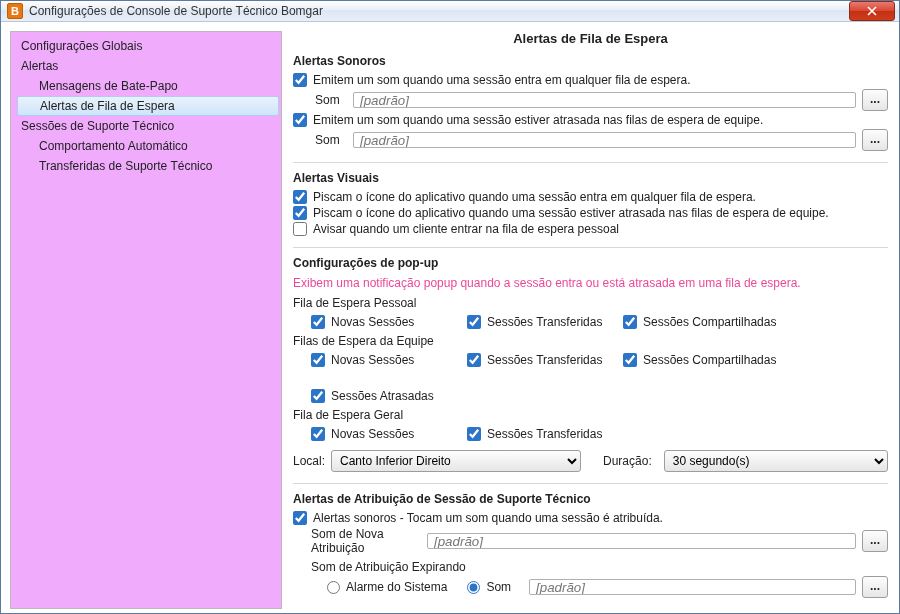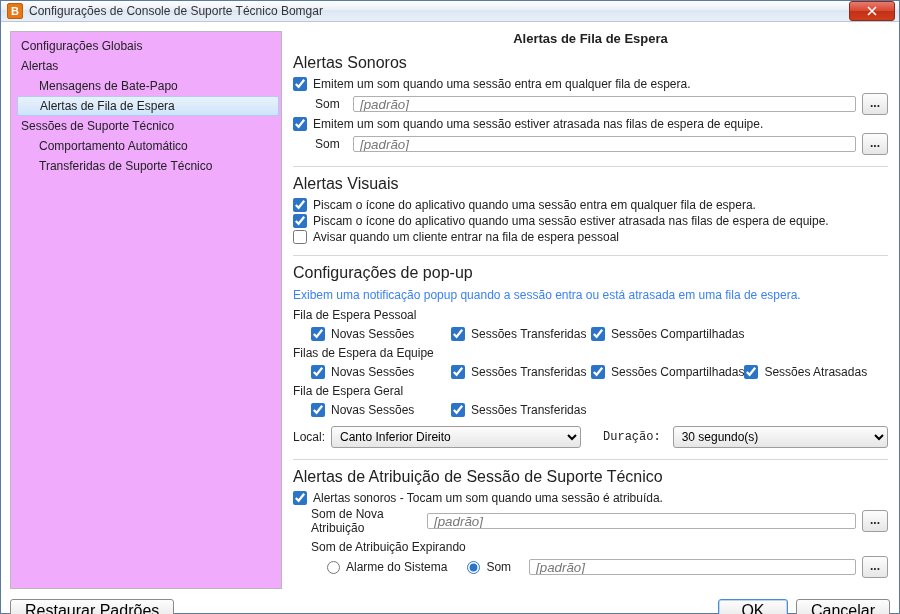--- a/index.html
+++ b/index.html
@@ -13,39 +13,39 @@
   .body { flex:1; padding:9px 9px 9px 9px; display:flex; flex-direction:column; }
   .panes { flex:1; display:flex; gap:9px; min-height:0;}
   .navpanel { width:272px; border:1px solid #b9b9b9; background:#f0abfc; padding:4px 2px 4px 6px; overflow:hidden;}
   .navpanel .l0 { padding:2px 4px; }
   .navpanel .l1 { padding:2px 4px 2px 22px; }
   .navpanel .l2 { padding:2px 4px 2px 22px; }
   .navpanel .item { line-height:16px; border-radius:2px; white-space:nowrap;}
   .navpanel .item.selected { background:linear-gradient(to bottom,#e9f2fb,#cfe4fa); border:1px solid #aecdf0; padding-top:1px; padding-bottom:1px;}
   .content { flex:1; overflow:hidden; padding:0 2px 0 2px;}
   .content h1 { text-align:center; font-size:13px; font-weight:bold; margin:0 0 8px 0;}
-  .section-title { font-weight:normal; font-size:16px; margin-bottom:4px;}
+  .section-title { font-weight:bold; font-size:12px; margin-bottom:4px;}
   .section { margin-bottom:10px; }
   .row { display:flex; align-items:center; gap:6px; padding:1px 0; }
   .indent { padding-left:18px; }
   .chk { width:14px; height:14px; accent-color:#2b74c7; margin:0;}
   .rad { width:13px; height:13px; accent-color:#2b74c7; margin:0;}
   .field { flex:1; height:16px; border:1px solid #b0b0b0; background:#fff; padding:2px 6px; color:#777; font-style:italic; border-radius:2px;}
   .browse { width:26px; height:22px; border:1px solid #9d9d9d; background:linear-gradient(to bottom,#fdfdfd,#e6e6e6); border-radius:3px; font-weight:bold; text-align:center; line-height:18px; cursor:default;}
   .inline-label { min-width:36px; padding-left:4px;}
-  .inline-label2 { padding:0 6px 0 16px;font-family:Liberation Mono, monospace;}
-  .cb-grid { display:flex; flex-wrap:wrap; gap:0; padding-left:18px;align-items:center;}
+  .inline-label2 { padding:0 6px 0 16px;}
+  .cb-grid { display:flex; flex-wrap:wrap; gap:16px; padding-left:18px;align-items:center;}
   .cb-cell { display:flex; align-items:center; gap:6px; min-width:140px; padding:3px 0;}
   .sub-title { padding:2px 0 2px 0; }
   select.combo { height:22px; border:1px solid #9d9d9d; background:linear-gradient(to bottom,#fdfdfd,#e6e6e6); border-radius:3px; padding:0 4px; font-family:inherit; font-size:12px;}
   .footer { display:flex; align-items:center; padding-top:10px; gap:8px;}
   .footer .spacer { flex:1; }
   .btn { min-width:70px; height:23px; border:1px solid #8a8a8a; background:linear-gradient(to bottom,#fdfdfd,#e6e6e6); border-radius:3px; padding:0 14px; font-family:inherit; font-size:16px; cursor:default;}
   .btn.default { border:1px solid #4a8cd1; box-shadow:0 0 0 1px #bcd6f0 inset; }
-  .desc { color:#3b82f6; padding:2px 0 4px 0;}
+  .desc { color:#ec4899; padding:2px 0 4px 0;}
   hr.sep { border:none; border-top:1px solid #d8d8d8; margin:6px 0 8px 0;}
   .lw { width:110px; display:inline-block; text-align:left;}
 </style>
 </head>
 <body>
 
 <div class="window">
   <div class="titlebar">
     <div class="appicon">B</div>
     <div class="title">Configurações de Console de Suporte Técnico Bomgar</div>

